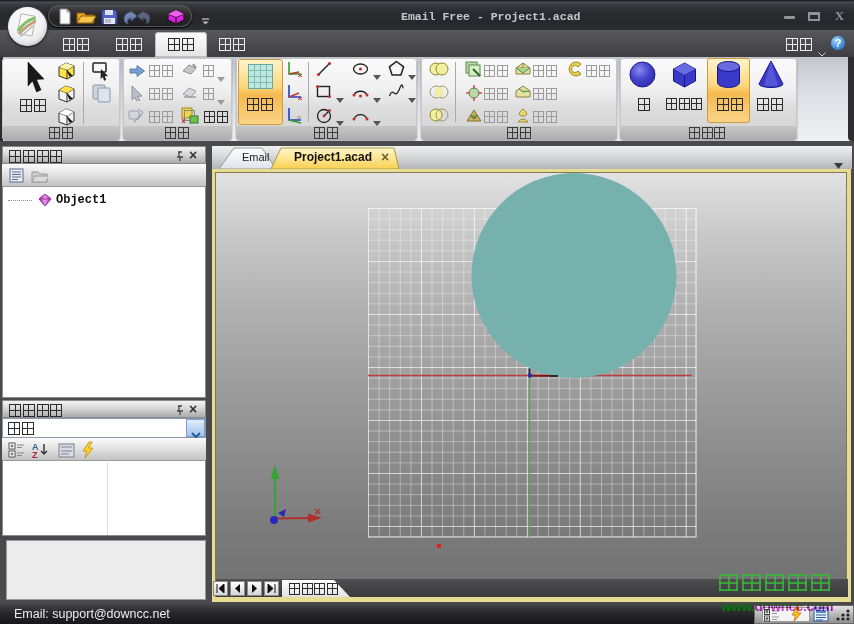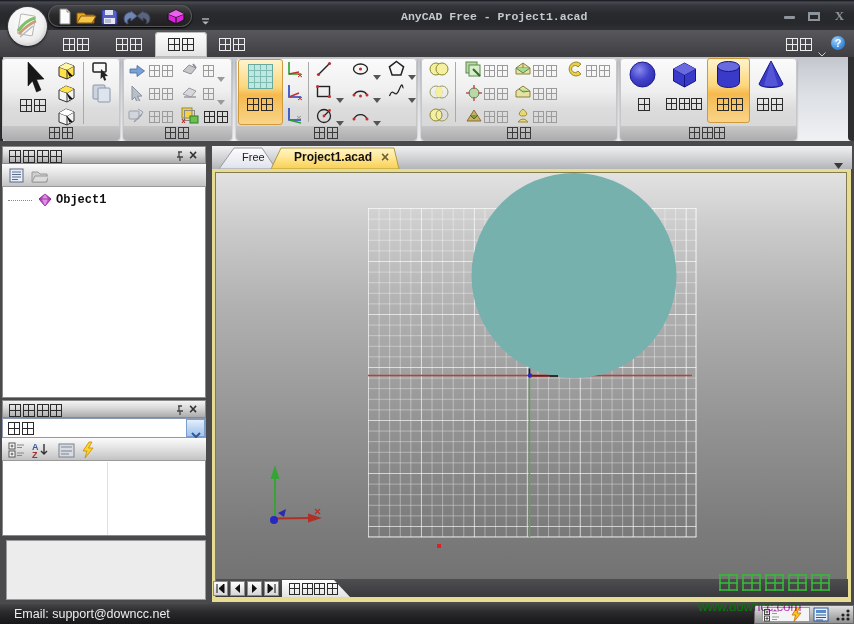--- a/index.html
+++ b/index.html
@@ -61,21 +61,21 @@
 
 <div class="abs" style="left:8px;top:7px;width:39px;height:39px;border-radius:50%;background:radial-gradient(circle at 40% 32%,#ffffff,#f0f0f0 55%,#cdcdd1 80%,#9a9aa0);box-shadow:0 1px 3px rgba(0,0,0,.7), 0 0 0 1px #4a4a50;z-index:6"></div>
 <div class="abs" style="left:11px;top:10px;width:33px;height:33px;border-radius:50%;background:radial-gradient(circle at 45% 35%,#ffffff,#f2f2f2 55%,#dcdcdc);z-index:6"></div>
 <div class="abs" style="left:14px;top:12px;z-index:6"><svg width="27" height="29">
  <rect x="5" y="3" width="15" height="20" rx="1.5" fill="#faf8f4" stroke="#b5b5b5" transform="rotate(10 13 13)"></rect>
  <path d="M4 19 Q12 8 21 6" stroke="#7ec06a" stroke-width="3" fill="none"></path>
  <path d="M5 22 Q13 13 22 9" stroke="#c8a078" stroke-width="3" fill="none"></path>
  <path d="M6 25 L19 14" stroke="#b0b8c8" stroke-width="1.6" fill="none"></path>
 </svg></div>
 
-<div class="abs" style="left:401px;top:10px;font-family:'Liberation Mono',monospace;font-size:11.5px;font-weight:700;color:#c4c9cf;letter-spacing:0;white-space:pre">AnyCAD Free - Project1.acad</div>
+<div class="abs" style="left:401px;top:10px;font-family:'Liberation Mono',monospace;font-size:11.5px;font-weight:700;color:#c4c9cf;letter-spacing:0;white-space:pre">Email Free - Project1.acad</div>
 
 <div class="abs" style="left:784px;top:16px;width:11px;height:3px;background:#8e949c;border-radius:1px"></div>
 <div class="abs" style="left:808px;top:12px;width:12px;height:9px;border:2px solid #8e949c;border-top-width:3px;box-sizing:border-box"></div>
 <div class="abs" style="left:833px;top:10px;width:13px;height:12px;color:#8e949c;font-weight:700;font-size:13px;line-height:12px;text-align:center;font-family:'Liberation Serif',serif">X</div>
 
 <div class="abs" style="left:0;top:30px;width:854px;height:27px;background:linear-gradient(#58585c,#4a4a4e 55%,#3e3e42)"></div>
 <div class="abs" style="left:155px;top:32px;width:52px;height:25px;background:linear-gradient(#fdfdfd,#eeeeee 60%,#e3e3e3);border-radius:4px 4px 0 0;box-shadow:0 0 0 1px #bbb inset"></div>
 <div class="abs w" style="left:63px;top:38px"><span class="hz hz12"></span><span class="hz hz12"></span></div>
 <div class="abs w" style="left:116px;top:38px"><span class="hz hz12"></span><span class="hz hz12"></span></div>
 <div class="abs d" style="left:168px;top:38px"><span class="hz hz12"></span><span class="hz hz12"></span></div>
@@ -452,21 +452,21 @@
             <stop offset="1" stop-color="#dde1ec"></stop>
           </linearGradient>
 <linearGradient id="acttab" x1="0" y1="0" x2="0" y2="1">
             <stop offset="0" stop-color="#fff6c8"></stop>
             <stop offset="0.45" stop-color="#ffe794"></stop>
             <stop offset="1" stop-color="#f8cf52"></stop>
           </linearGradient>
         </defs>
 <path d="M59 22 L69 1 L182 1 L187 22 Z" fill="url(#acttab)" stroke="#b09a40" stroke-width="1"></path>
 </svg></div>
-<div class="abs" style="left:30px;top:5px;font-size:11px;color:#222">Free</div>
+<div class="abs" style="left:30px;top:5px;font-size:11px;color:#222">Email</div>
 <div class="abs" style="left:82px;top:4px;font-size:12px;font-weight:700;color:#111;font-family:'Liberation Sans'">Project1.acad</div>
 <div class="abs" style="left:169px;top:3px;font-size:14px;font-weight:700;color:#6a6030">×</div>
 <div class="abs" style="left:622px;top:9px"><svg width="9" height="6">
         <path d="M0 0h9l-4.5 6z" fill="#3a3a3a"></path>
       </svg></div>
 
 <div class="abs" style="left:0;top:23px;width:639px;height:433px;background:#e6dc92"></div>
 <div class="abs" style="left:3px;top:26px;width:632px;height:427px;background:#837b50"></div>
 
 <div class="abs" style="left:4px;top:27px;width:630px;height:406px;background:linear-gradient(#e2e2e2,#cacaca 14%,#b2b2b2 32%,#939393 62%,#7b7b7b 88%,#737373);overflow:hidden">
@@ -568,21 +568,21 @@
           <circle cx="3" cy="10" r="1.6"></circle>
           <circle cx="8" cy="10" r="1.6"></circle>
           <circle cx="13" cy="10" r="1.6"></circle>
         </g>
       </svg></div>
 </div>
 
 <div id="wm" class="abs" style="left:0;top:0;width:854px;height:624px;pointer-events:none">
 <div class="abs wmg" style="left:719px;top:574px">
 <span class="hz hzw"></span><span class="hz hzw"></span><span class="hz hzw"></span><span class="hz hzw"></span><span class="hz hzw" style="margin-right:0"></span></div>
-<div class="abs" style="left:698px;top:599px;width:120px;font-size:13.5px;font-weight:400;color:rgb(50,175,50);mix-blend-mode:difference;letter-spacing:-0.3px;font-family:'Liberation Sans'">www.downcc.com</div>
+<div class="abs" style="left:721px;top:599px;width:120px;font-size:13.5px;font-weight:700;color:rgb(50,175,50);mix-blend-mode:difference;letter-spacing:-0.3px;font-family:'Liberation Sans'">www.downcc.com</div>
 </div>
 <style>
 .wmg .hz{--c:rgba(55,185,55,0.78)}
 .hzw{width:19px;height:17px;margin-right:4px;background:
  linear-gradient(var(--c),var(--c)) 0 0/100% 2px no-repeat,
  linear-gradient(var(--c),var(--c)) 0 50%/100% 2px no-repeat,
  linear-gradient(var(--c),var(--c)) 0 100%/100% 2px no-repeat,
  linear-gradient(var(--c),var(--c)) 0 0/2px 100% no-repeat,
  linear-gradient(var(--c),var(--c)) 50% 0/2px 100% no-repeat,
  linear-gradient(var(--c),var(--c)) 100% 0/2px 100% no-repeat;}

